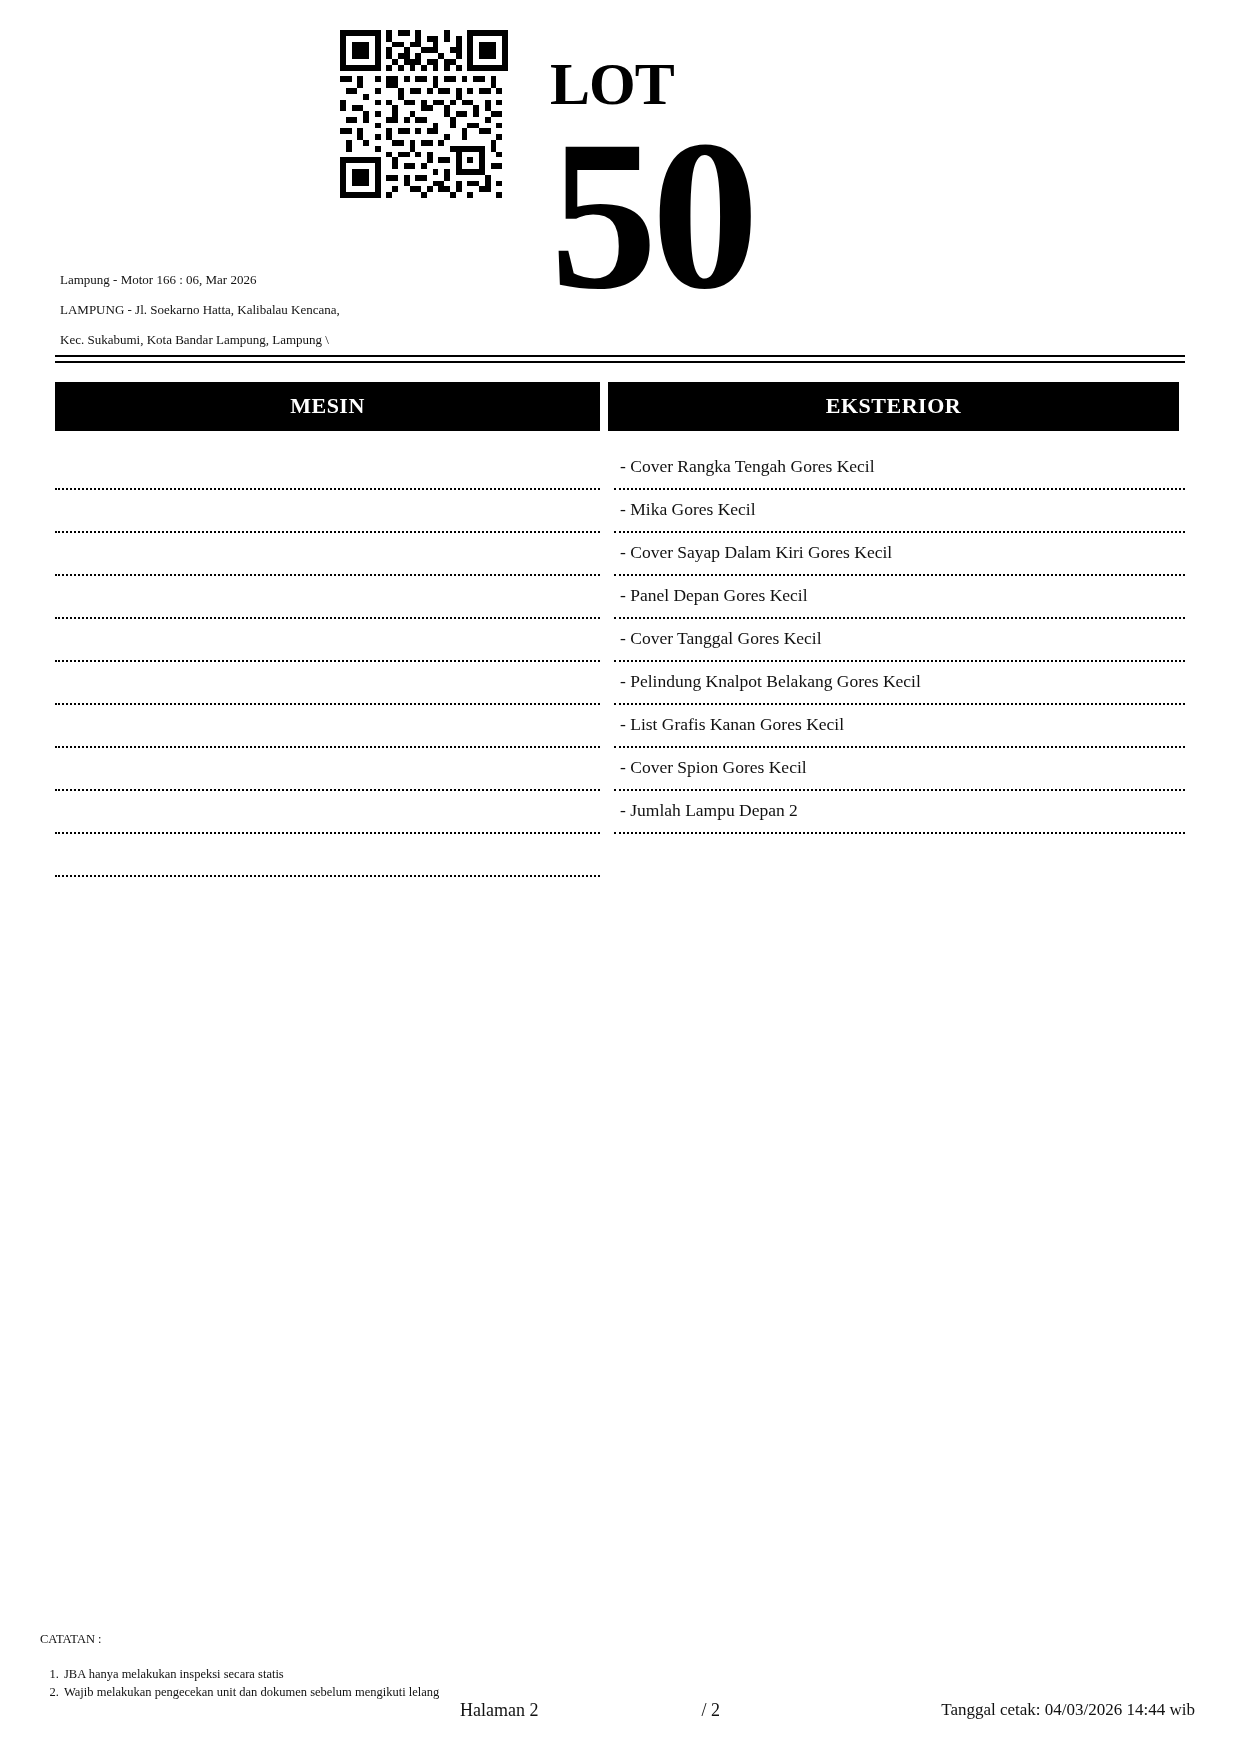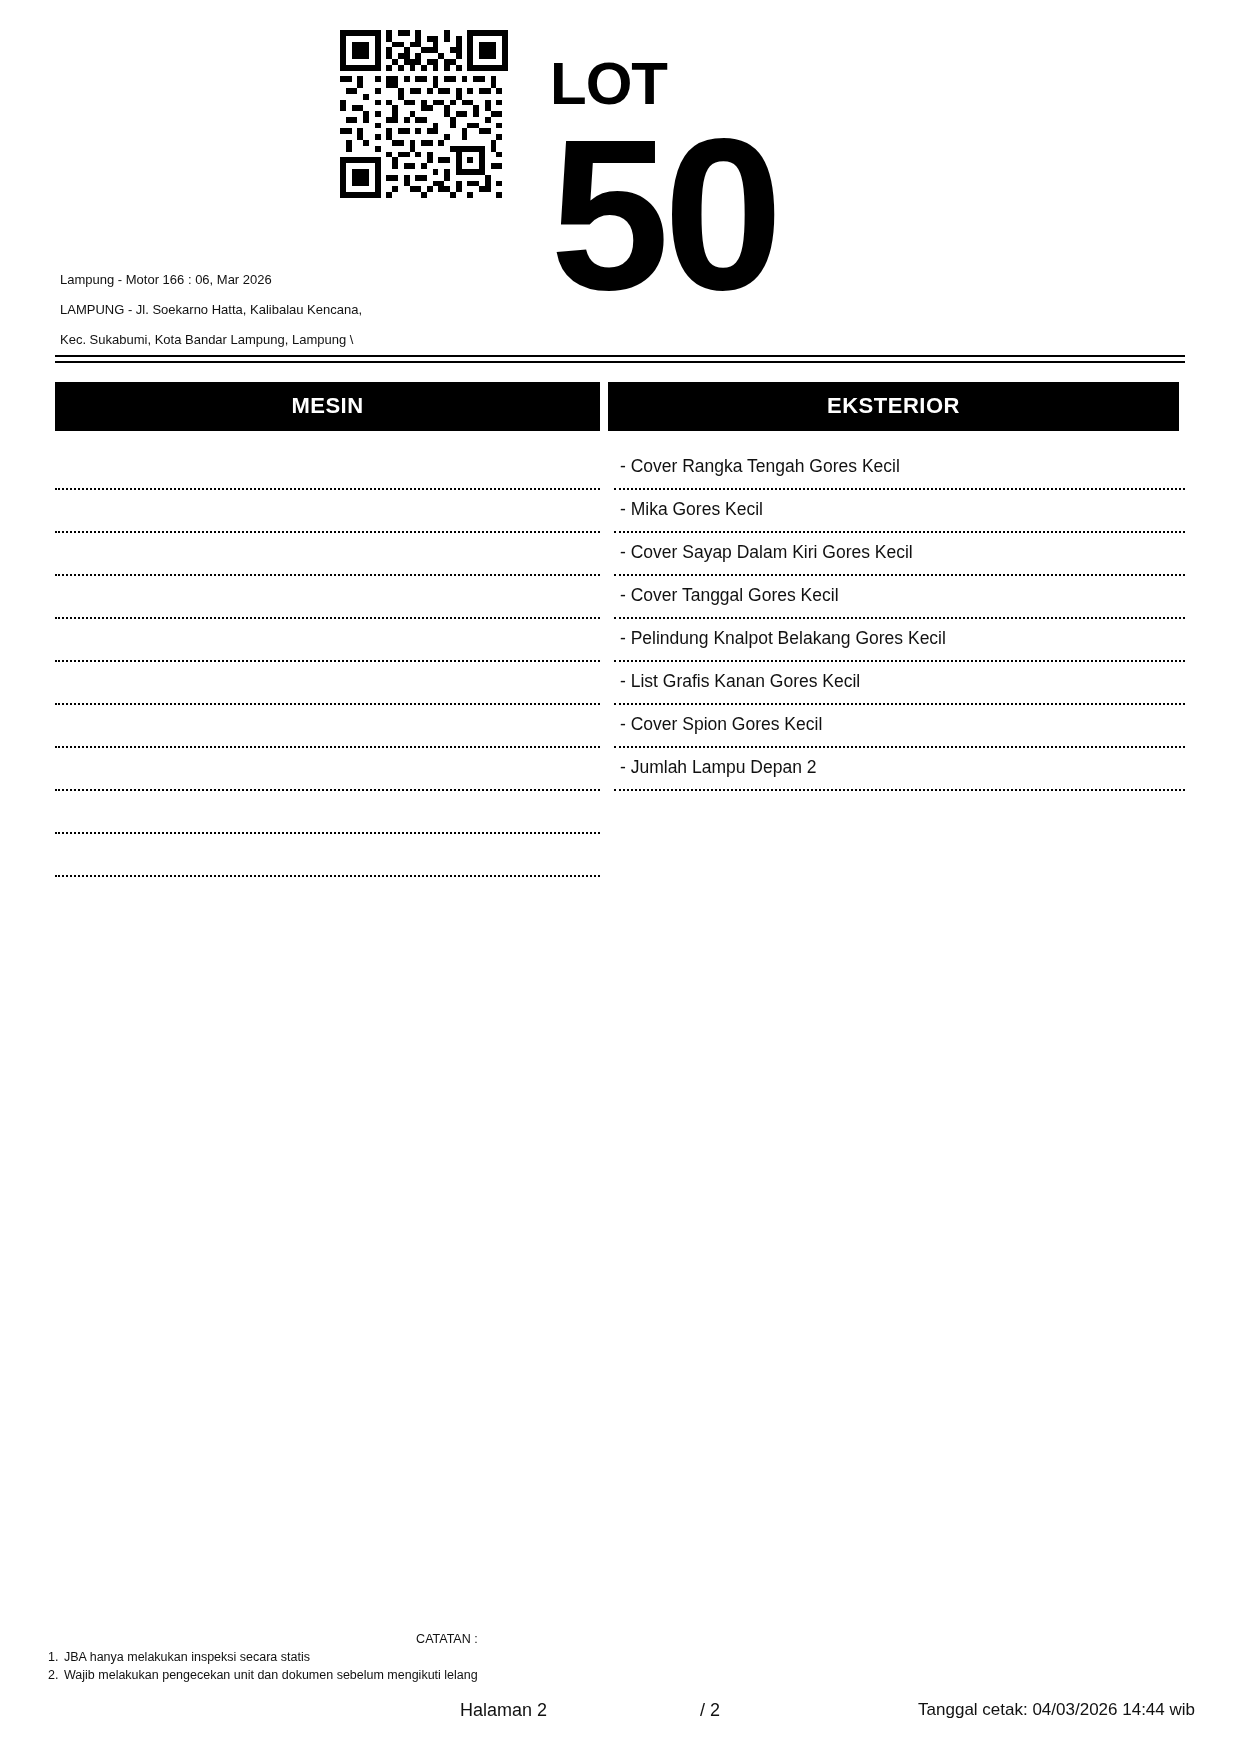--- a/index.html
+++ b/index.html
@@ -14,20 +14,21 @@
     font-family: "Liberation Sans", sans-serif;
     color: #000000;
     overflow: hidden;
   }
 
   .page {
     position: absolute;
     left: 0; top: 0;
     width: 1240px;
     height: 1364px;
+    font-family: Liberation Serif, serif;
   }
 
   
   .header {
     position: absolute;
     left: 60px;
     top: 20px;
     width: 1120px;
     height: 330px;
   }
@@ -125,21 +126,21 @@
 
   
   .notes {
     position: absolute;
     left: 40px;
     top: 1630px;
     font-size: 12.5px;
     line-height: 18px;
     color: #111;
   }
-  .notes .title { margin-bottom: 0; text-align: right; }
+  .notes .title { margin-bottom: 17px; }
   .notes ol {
     margin: 0;
     padding-left: 22px;
   }
   .notes li { padding-left: 2px; }
 
   .pagenum {
     position: absolute;
     left: 460px;
     top: 1700px;
@@ -359,20 +360,21 @@
         <div class="cell empty">&nbsp;</div>
         <div class="cell empty">&nbsp;</div>
         <div class="cell empty">&nbsp;</div>
         <div class="cell empty">&nbsp;</div>
         <div class="cell empty">&nbsp;</div>
       </div>
       <div class="col-right">
         <div class="cell">- Cover Rangka Tengah Gores Kecil</div>
         <div class="cell">- Mika Gores Kecil</div>
         <div class="cell">- Cover Sayap Dalam Kiri Gores Kecil</div>
+        <div class="cell">- Panel Depan Gores Kecil</div>
         <div class="cell">- Cover Tanggal Gores Kecil</div>
         <div class="cell">- Pelindung Knalpot Belakang Gores Kecil</div>
         <div class="cell">- List Grafis Kanan Gores Kecil</div>
         <div class="cell">- Cover Spion Gores Kecil</div>
         <div class="cell">- Jumlah Lampu Depan 2</div>
       </div>
     </div>
   </div>
 
   <div class="notes">

